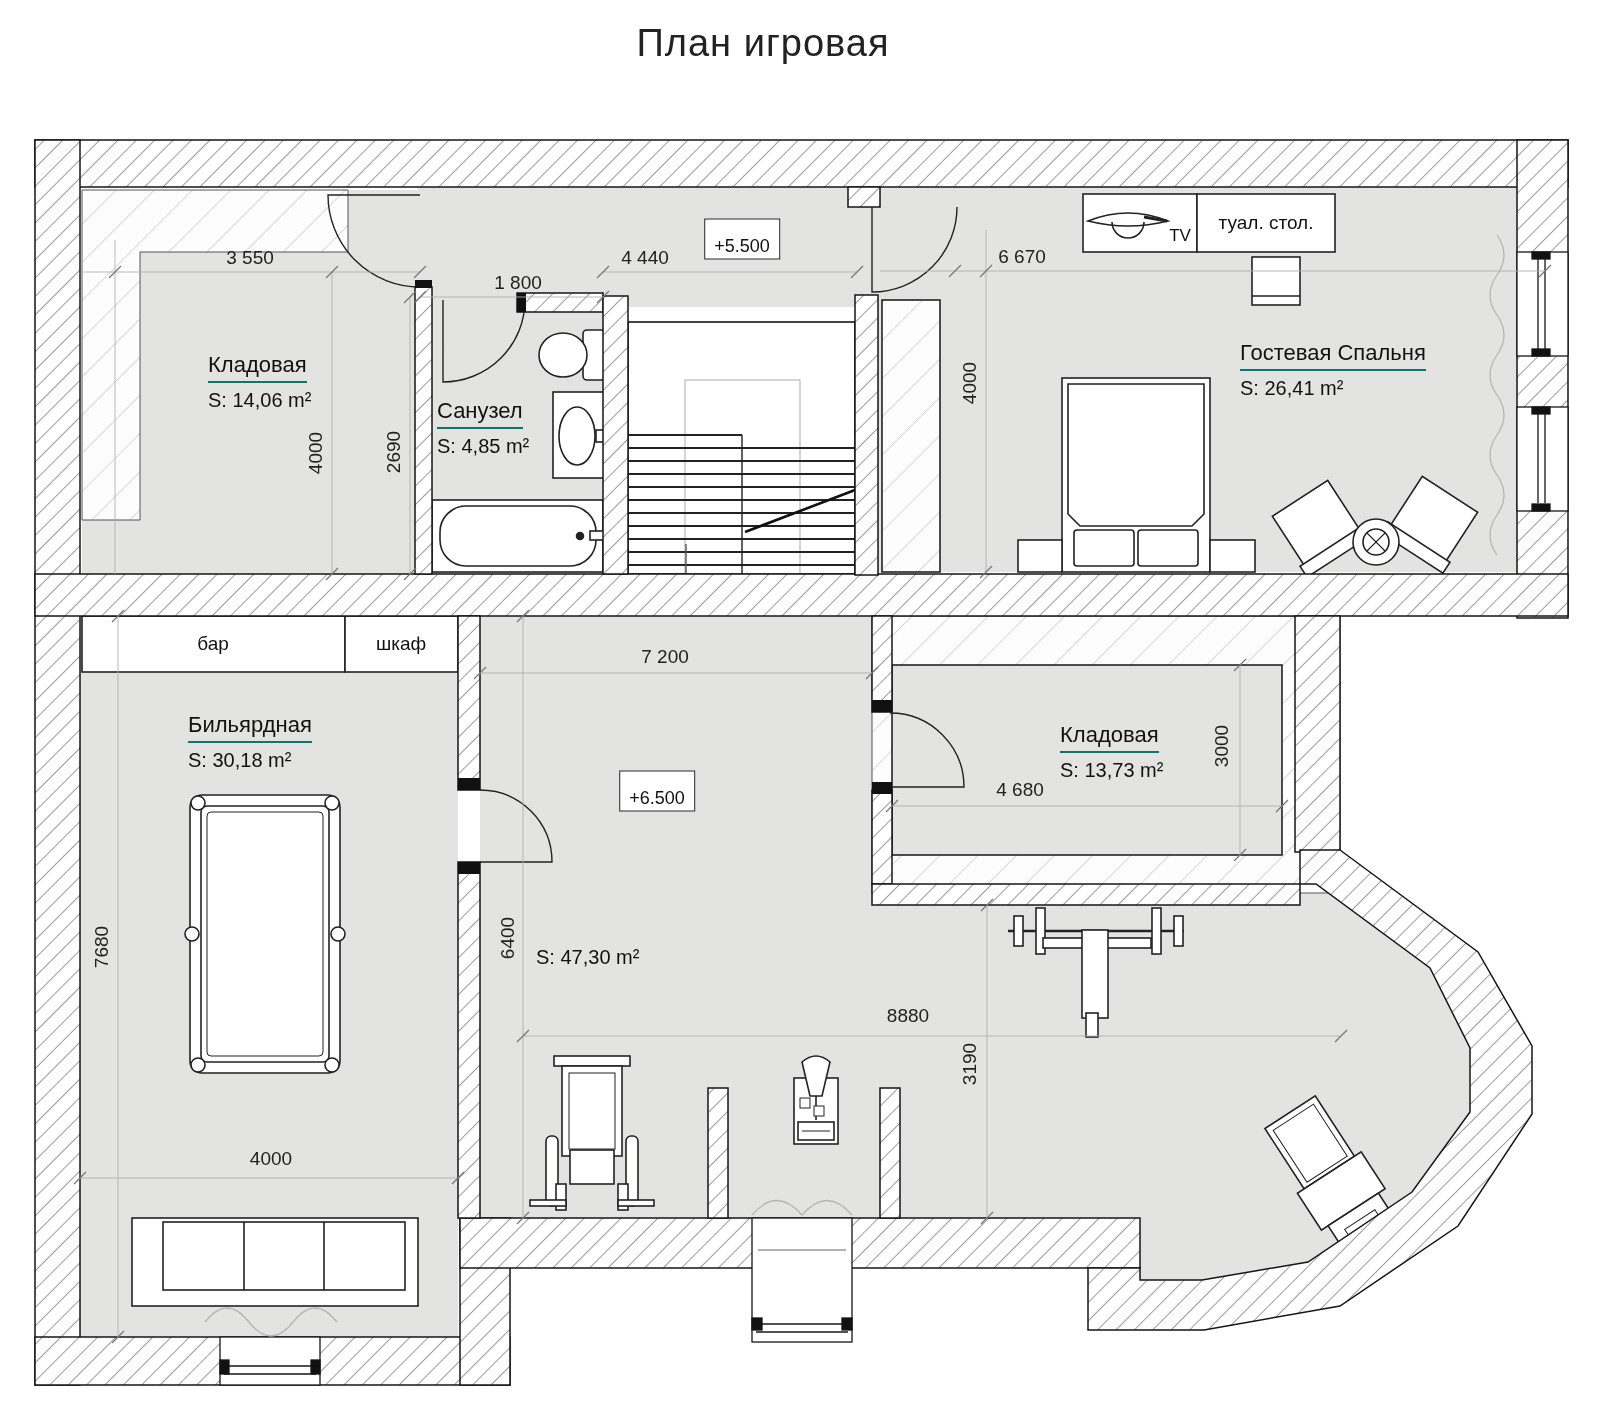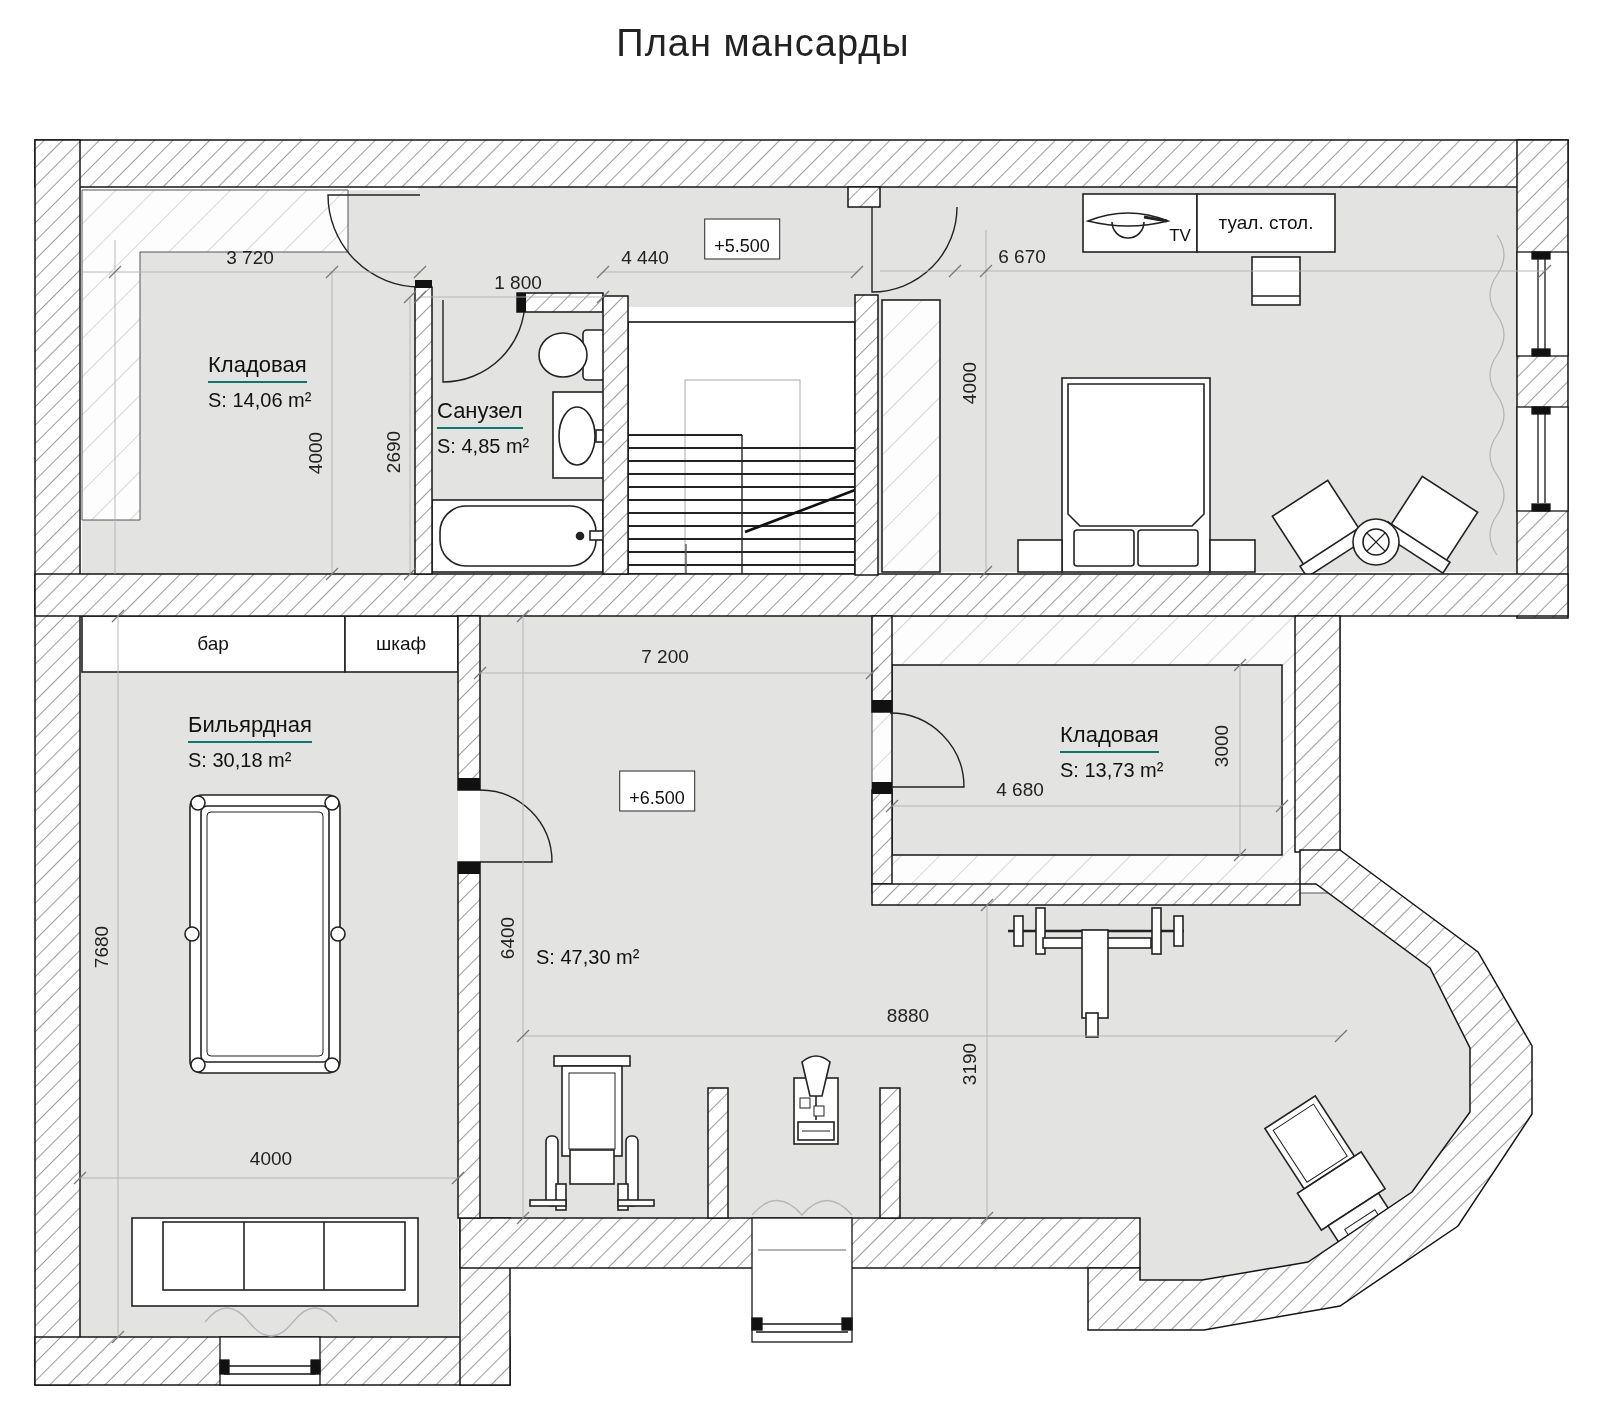--- a/index.html
+++ b/index.html
@@ -301,29 +301,33 @@
       <line x1="981" y1="911" x2="993" y2="899"></line>
           <line x1="981" y1="1224" x2="993" y2="1212"></line>
       <line x1="112" y1="622" x2="124" y2="610"></line>
           <line x1="112" y1="1343" x2="124" y2="1331"></line>
       <line x1="74" y1="1184" x2="86" y2="1172"></line>
           <line x1="452" y1="1184" x2="464" y2="1172"></line>
     </g>
   </g>
 </svg>
 
-<div class="lbl title" style="left:763px;top:22px">План мансарды</div>
+<div class="lbl title" style="left:763px;top:22px">План игровая</div>
 
 <div class="room" style="left:208px;top:352px">
   <div class="room-name">Кладовая</div>
   <div class="room-area">S: 14,06 m²</div>
 </div>
 <div class="room" style="left:437px;top:398px">
   <div class="room-name">Санузел</div>
   <div class="room-area">S: 4,85 m²</div>
+</div>
+<div class="room" style="left:1240px;top:340px">
+  <div class="room-name">Гостевая Спальня</div>
+  <div class="room-area">S: 26,41 m²</div>
 </div>
 <div class="room" style="left:188px;top:712px">
   <div class="room-name">Бильярдная</div>
   <div class="room-area">S: 30,18 m²</div>
 </div>
 <div class="room" style="left:1060px;top:722px">
   <div class="room-name">Кладовая</div>
   <div class="room-area">S: 13,73 m²</div>
 </div>
 <div class="room" style="left:536px;top:940px">
@@ -331,21 +335,21 @@
 </div>
 
 <div class="flabel" style="left:213px;top:644px">бар</div>
 <div class="flabel" style="left:401px;top:644px">шкаф</div>
 <div class="flabel small" style="left:1180px;top:236px">TV</div>
 <div class="flabel" style="left:1266px;top:223px">туал. стол.</div>
 
 <div class="lvl" style="left:742px;top:239px">+5.500</div>
 <div class="lvl" style="left:657px;top:791px">+6.500</div>
 
-<div class="dim" style="left:250px;top:258px">3 720</div>
+<div class="dim" style="left:250px;top:258px">3 550</div>
 <div class="dim" style="left:518px;top:283px">1 800</div>
 <div class="dim" style="left:645px;top:258px">4 440</div>
 <div class="dim" style="left:1022px;top:257px">6 670</div>
 <div class="dim rot" style="left:316px;top:453px">4000</div>
 <div class="dim rot" style="left:394px;top:452px">2690</div>
 <div class="dim rot" style="left:970px;top:383px">4000</div>
 <div class="dim" style="left:665px;top:657px">7 200</div>
 <div class="dim" style="left:1020px;top:790px">4 680</div>
 <div class="dim rot" style="left:1222px;top:746px">3000</div>
 <div class="dim rot" style="left:508px;top:938px">6400</div>

